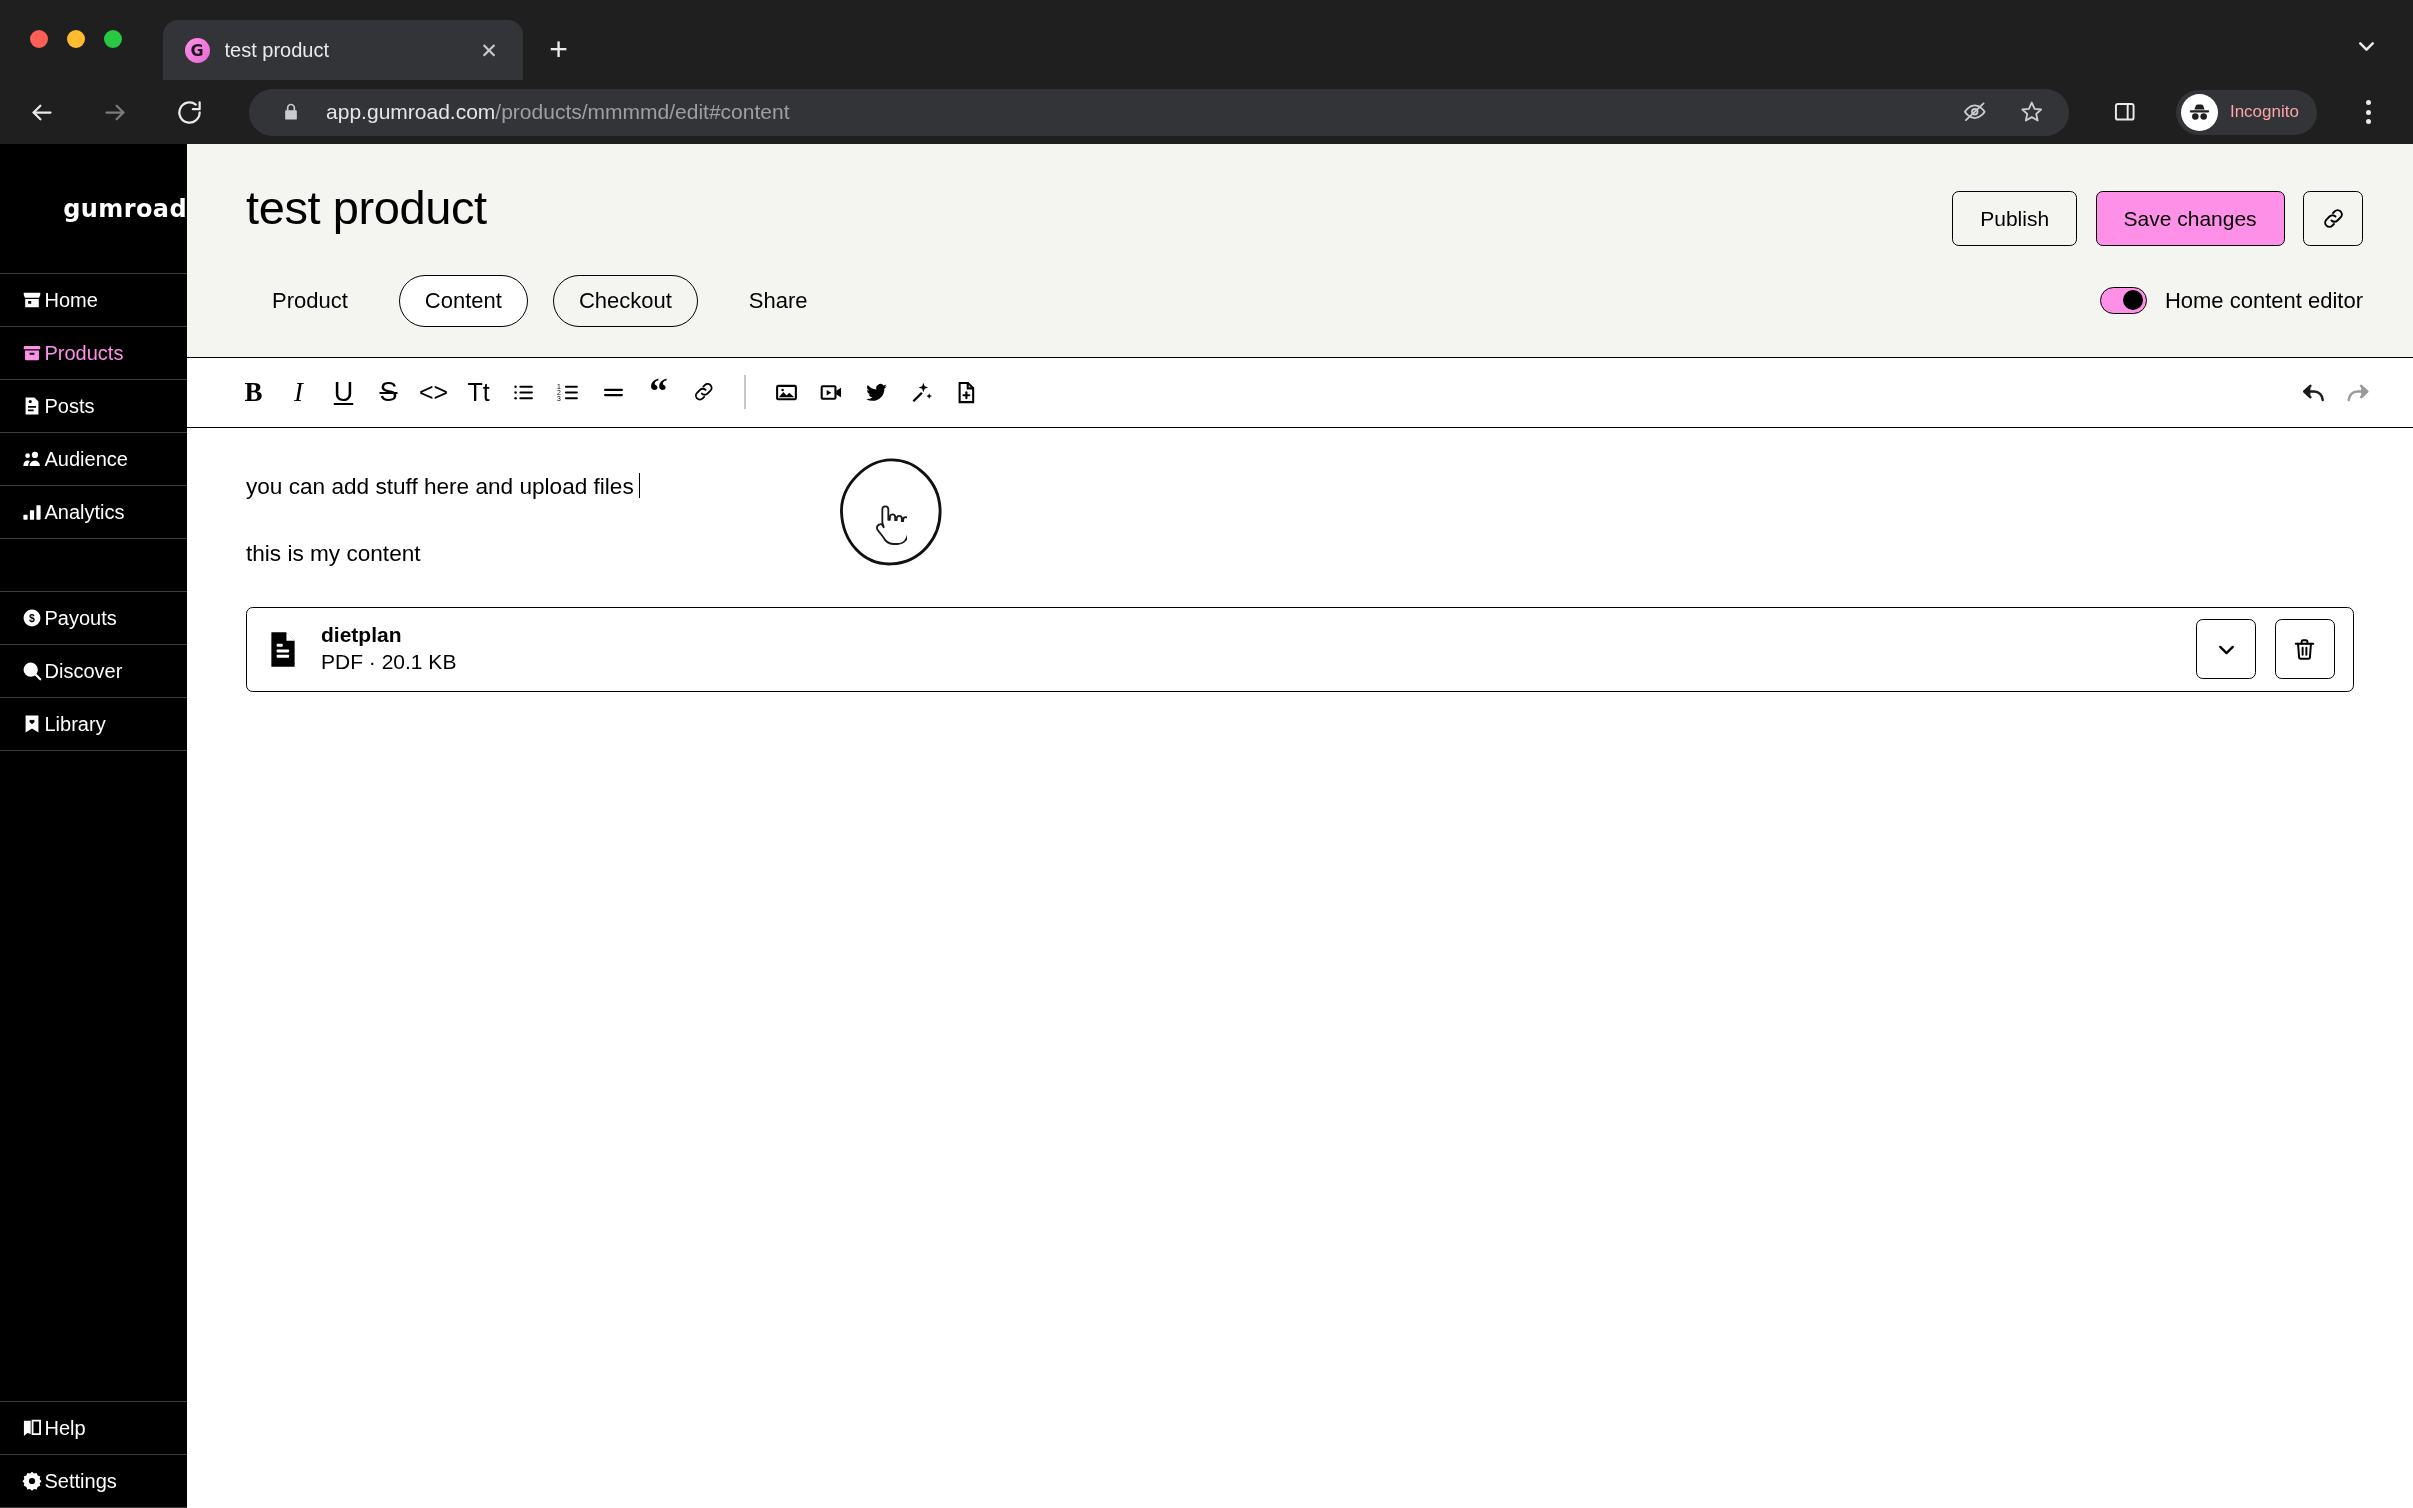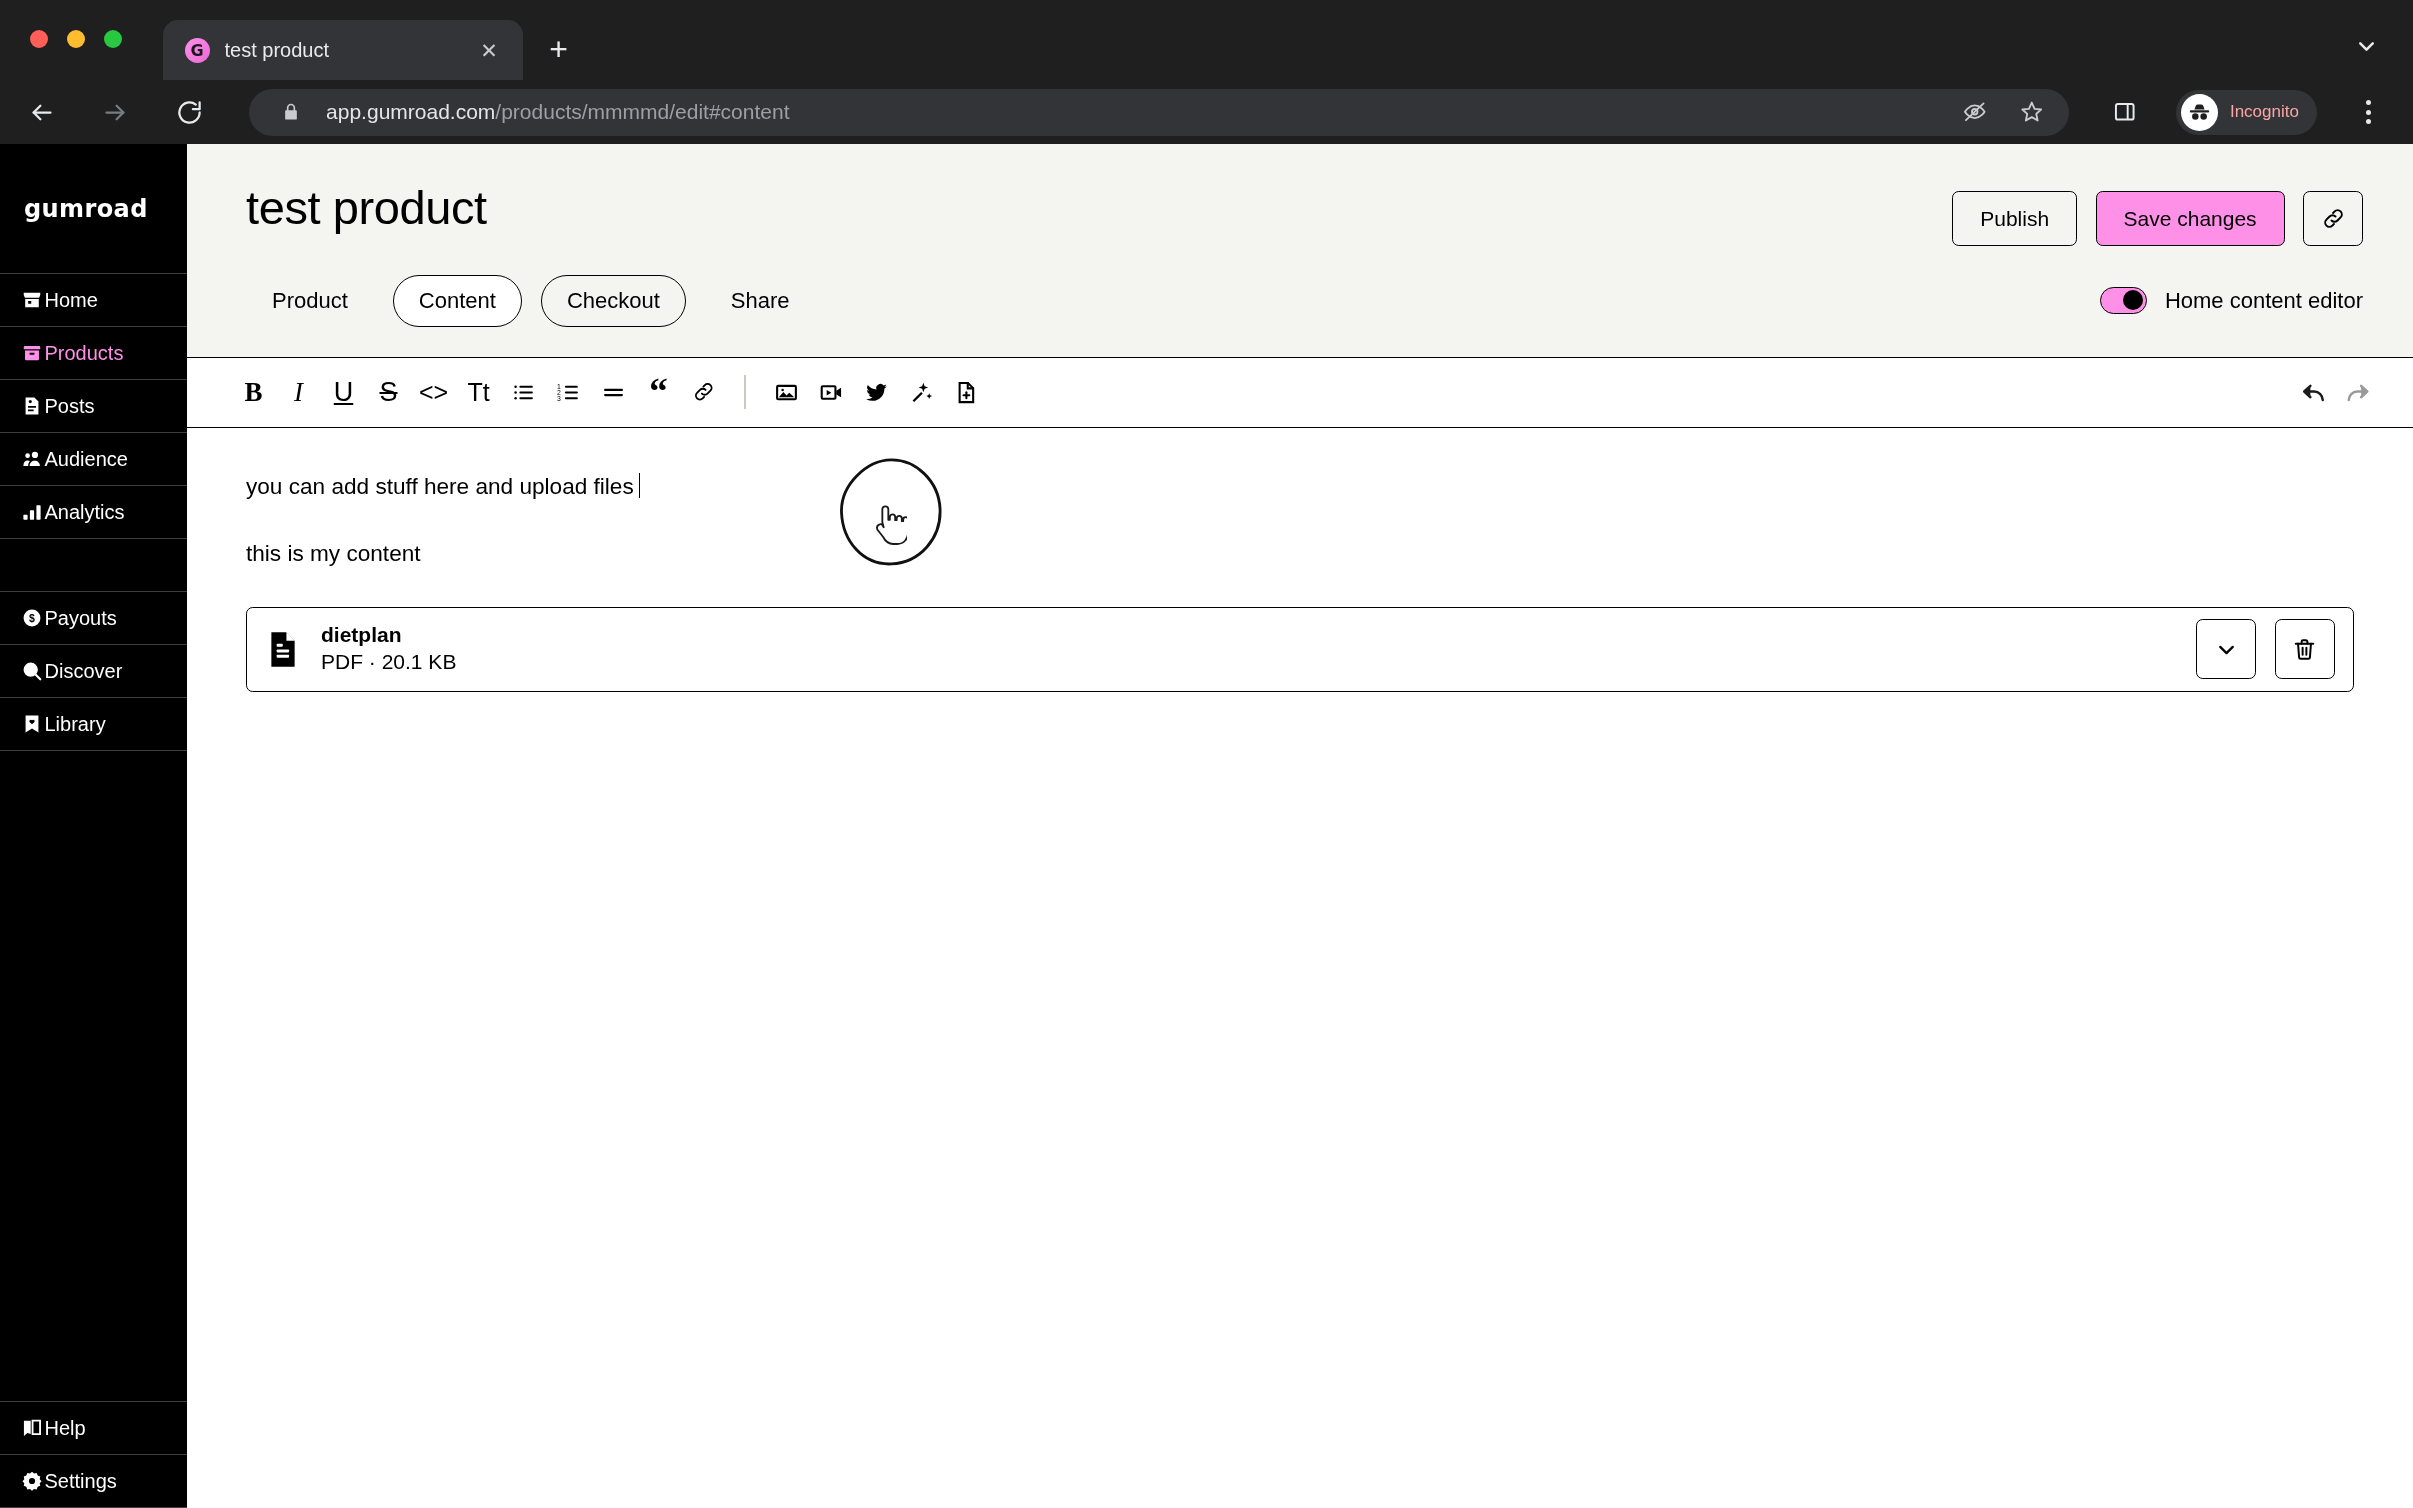--- a/index.html
+++ b/index.html
@@ -119,21 +119,21 @@
     flex: 1 1 auto; display: flex; background: #fff; position: relative;
     overflow: hidden;
   }
 
   
   .sidebar {
     width: 187px; background: #000; color: #fff;
     display: flex; flex-direction: column; flex: 0 0 auto;
   }
   .brand {
-    height: 130px; display: flex; align-items: center; justify-content: flex-start;
+    height: 130px; display: flex; align-items: center; justify-content: flex-end;
     border-bottom: 0.8px solid #3d3d3d;
     padding-left: 24px;
   }
   .brand-logo {
     font-family: "DejaVu Sans", sans-serif;
     font-size: 24px; font-weight: 700; letter-spacing: 0.4px;
     color: #fff; text-transform: lowercase;
   }
   .nav-item {
     height: 53px; display: flex; align-items: center; gap: 1px;
@@ -169,21 +169,21 @@
     display: flex; align-items: center; justify-content: center;
     font-family: "Liberation Sans", sans-serif; white-space: nowrap;
   }
   .btn.primary { background: #ff90e8; }
   .btn.icon-only { width: 60px; padding: 0; }
 
   .tabs-row {
     display: flex; align-items: center; justify-content: space-between;
     margin-top: 28.5px; padding-bottom: 30px;
   }
-  .tabs { display: flex; align-items: center; gap: 19px; }
+  .tabs { display: flex; align-items: center; gap: 25px; }
   .ptab {
     height: 52px; padding: 0 25px; border-radius: 27px;
     display: flex; align-items: center; justify-content: center;
     font-size: 22px; color: #000; border: 0.8px solid transparent;
   }
   .ptab.bordered { border-color: #000; }
   .ptab.active { border-color: #000; background: #fff; }
 
   .beta-toggle { display: flex; align-items: center; gap: 18.4px; }
   .switch {

